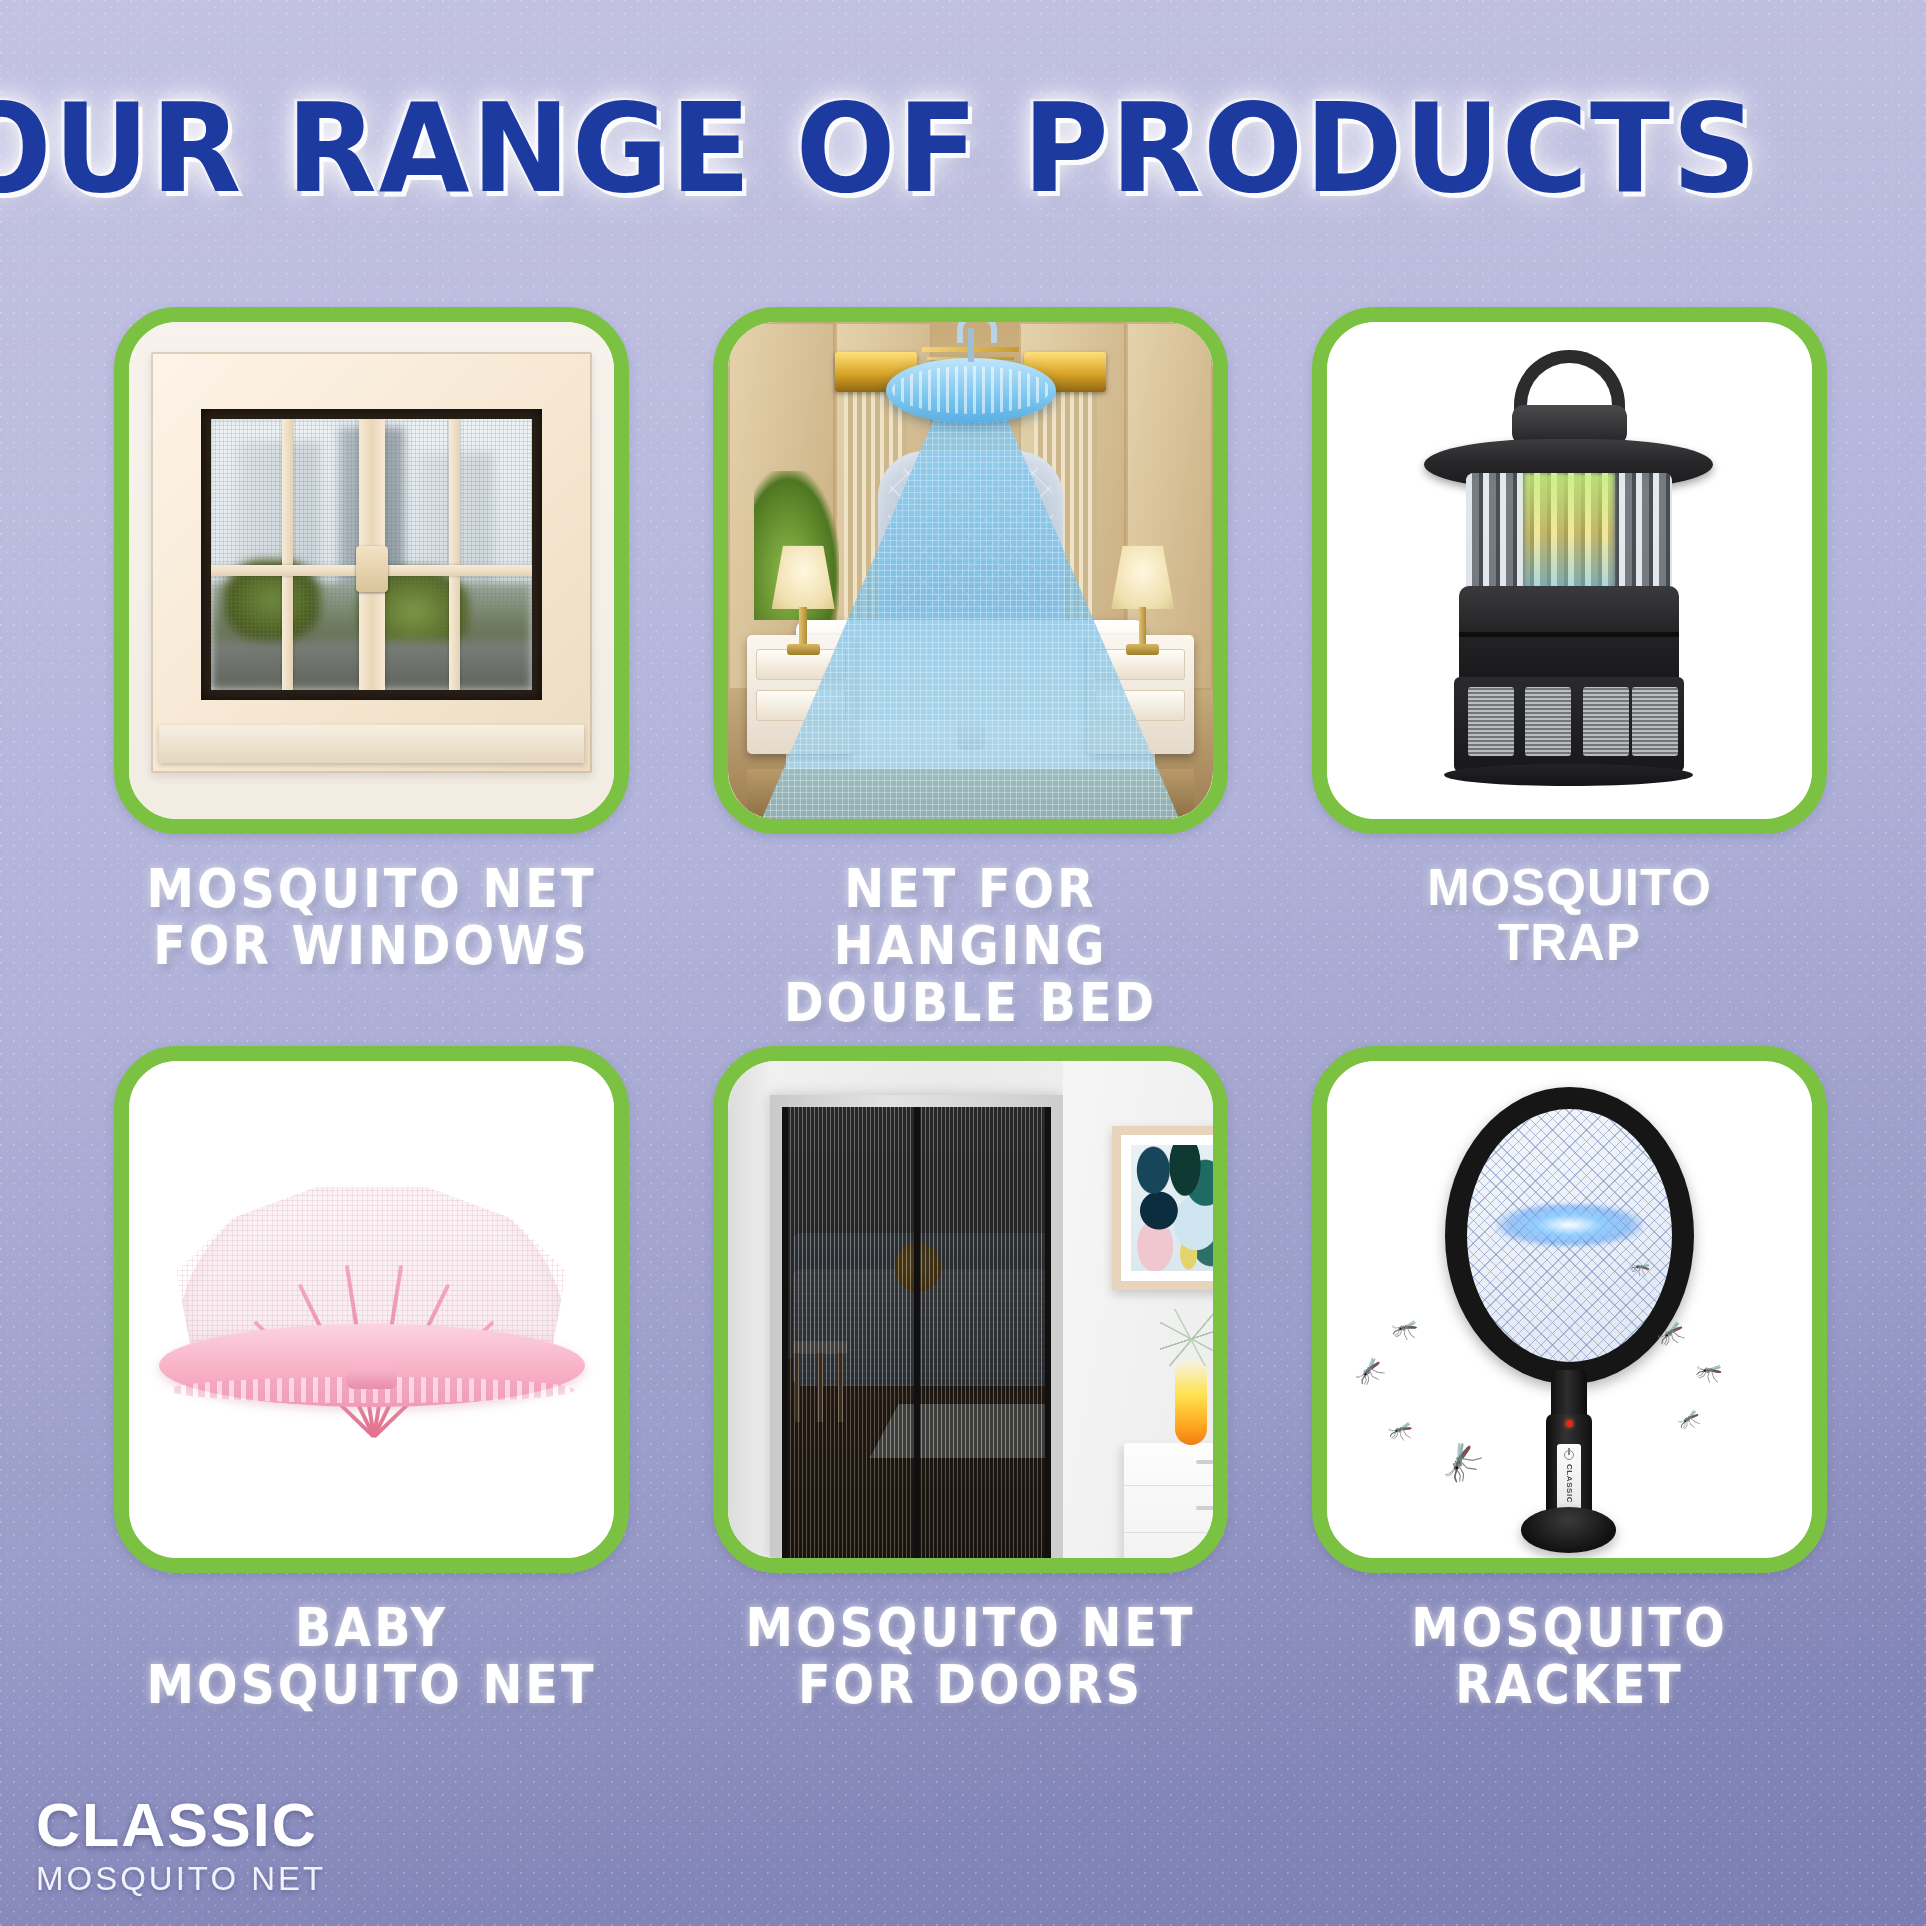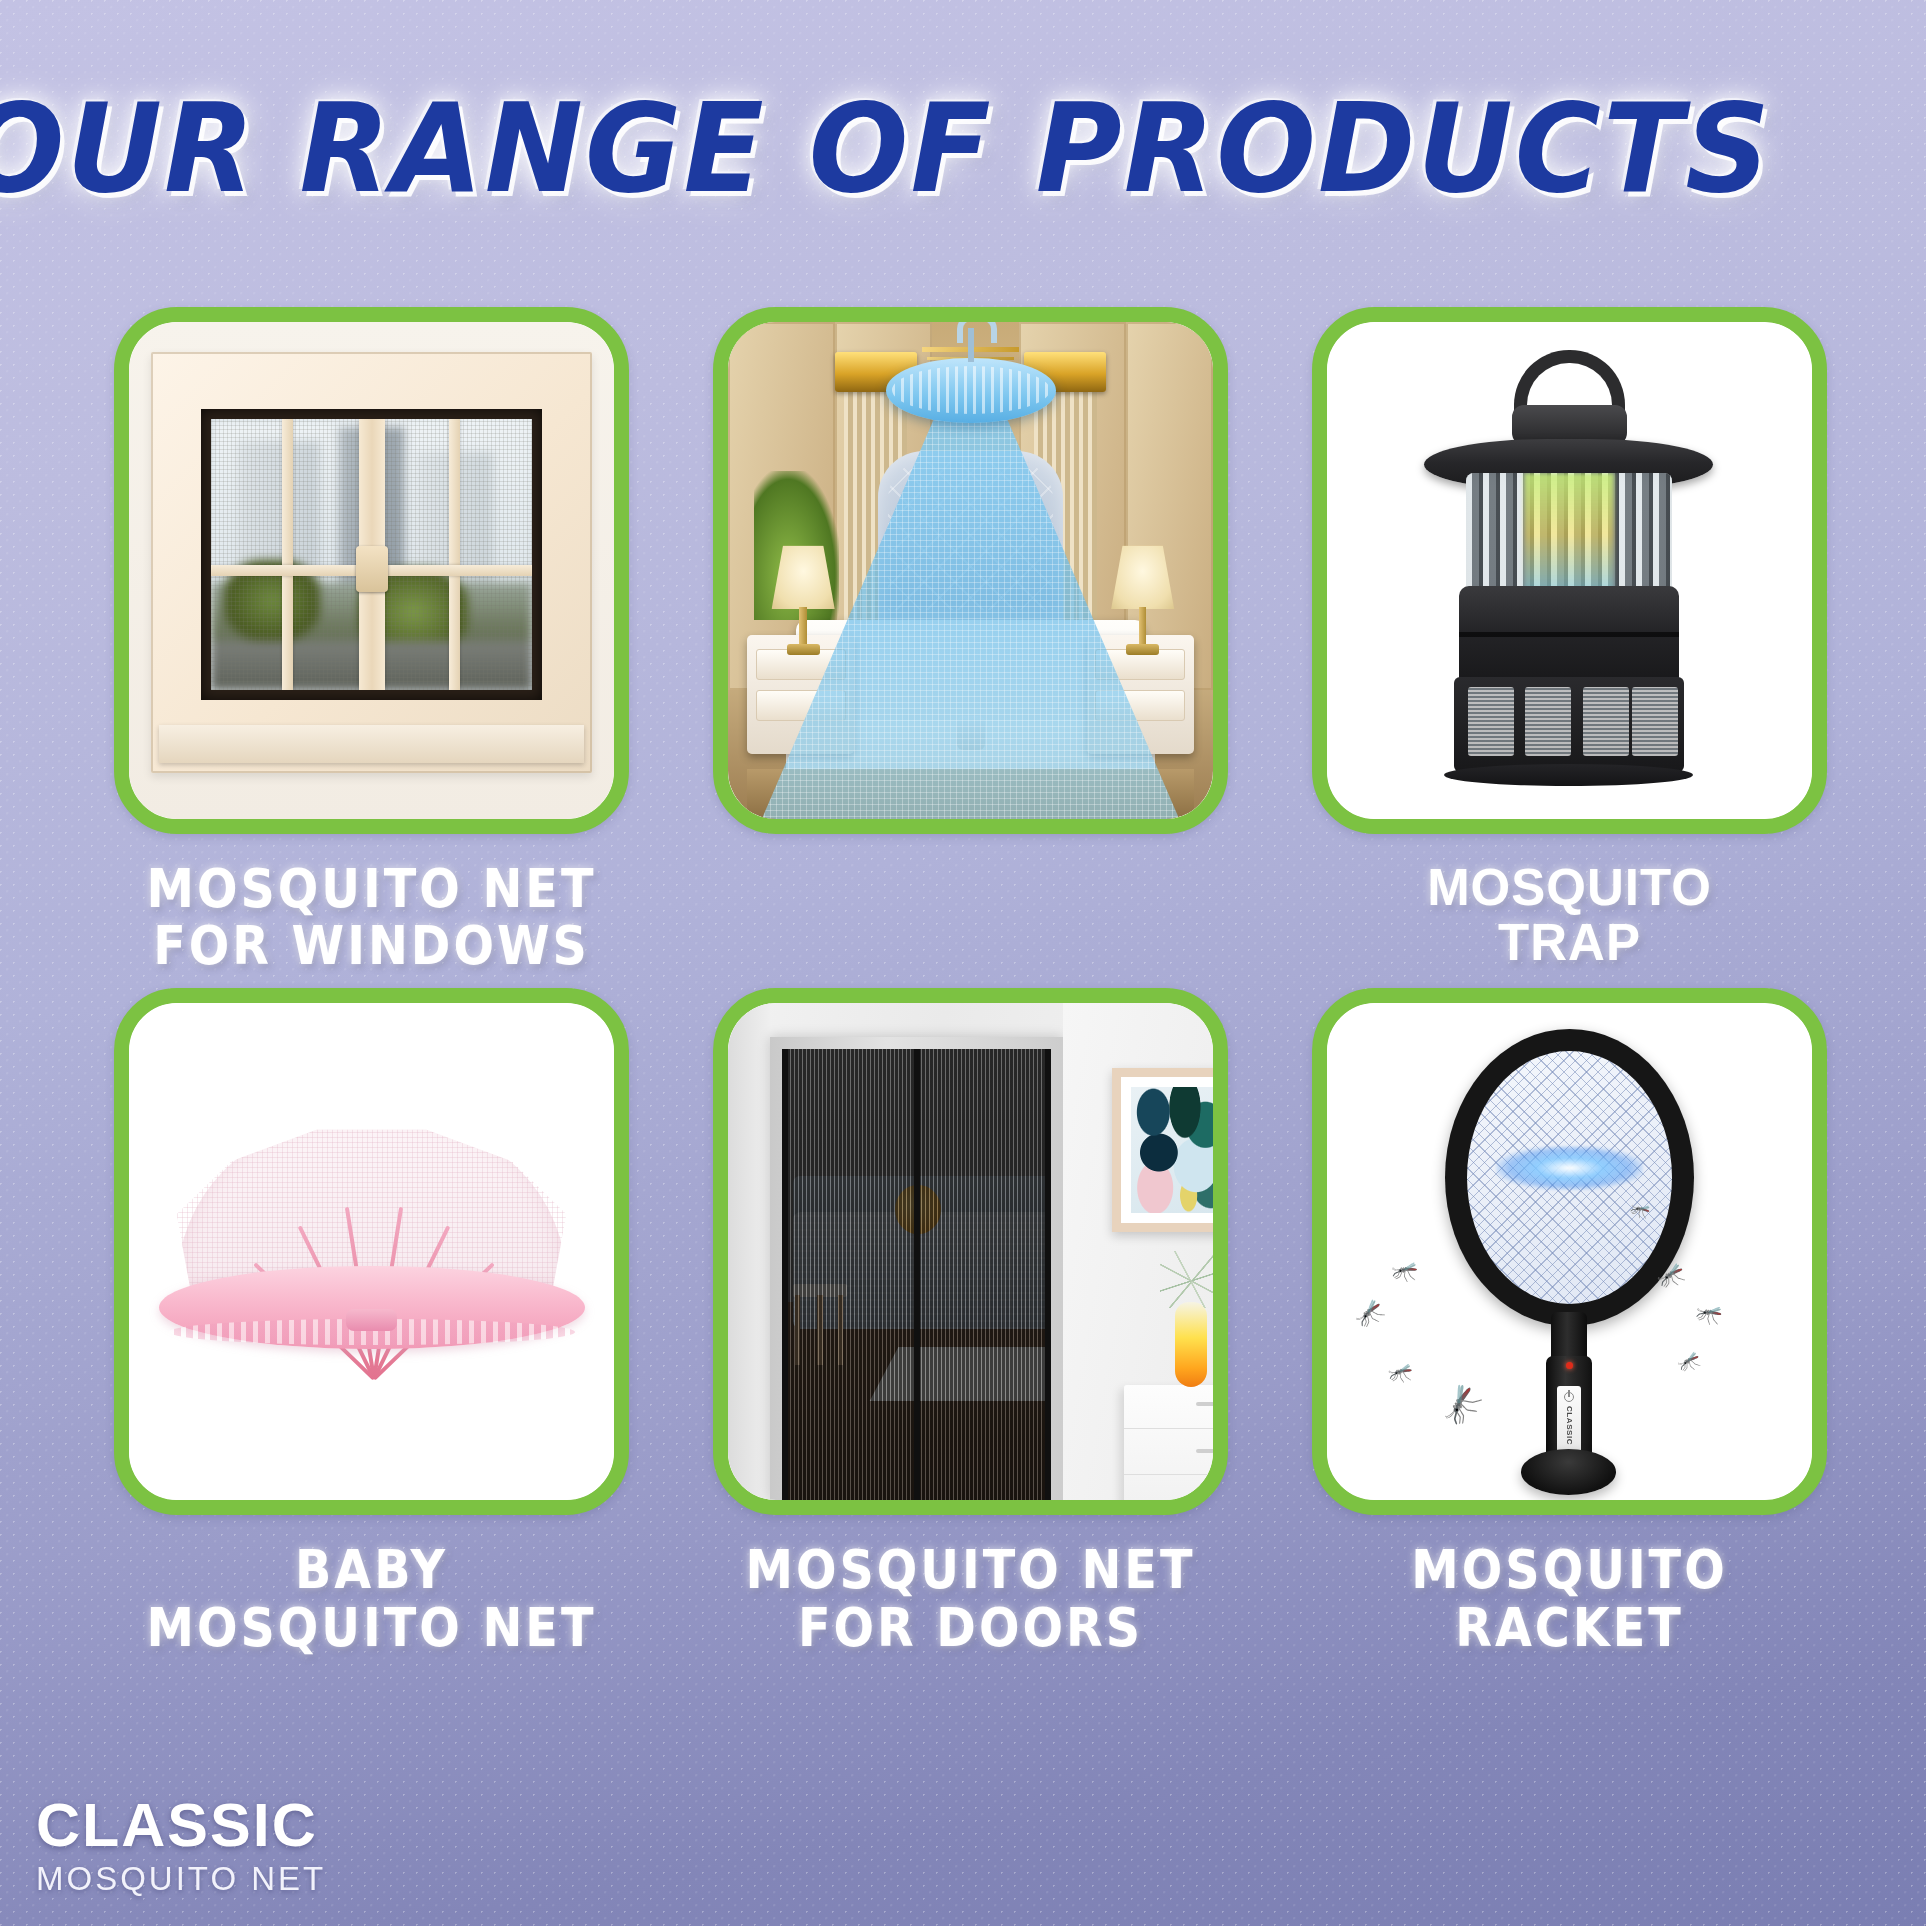--- a/index.html
+++ b/index.html
@@ -8,21 +8,21 @@
   body {
     font-family: "Liberation Sans", sans-serif;
     background:
       radial-gradient(circle at 0.5px 0.5px, rgba(255,255,255,0.30) 0.9px, rgba(255,255,255,0) 1.4px) 0 0/13px 13px,
       radial-gradient(circle at 0.5px 0.5px, rgba(255,255,255,0.18) 0.9px, rgba(255,255,255,0) 1.4px) 6.4px 6.4px/13px 13px,
       linear-gradient(170deg, #c3c2e4 0%, #bcbcdf 22%, #b0b2d9 45%, #9a9cc9 70%, #8386b8 88%, #7a7eb2 100%);
     position:relative;
   }
 
   
-  .title-wrap { position:absolute; left:16px; top:77px; width:1545px; text-align:center;font-style:italic; }
+  .title-wrap { position:absolute; left:3px; top:77px; width:1545px; text-align:center; }
   .title {
     display:inline-block;
     font-family:"Liberation Sans Narrow","DejaVu Sans Condensed","Liberation Sans",sans-serif;
     font-weight:bold; font-size:123px; letter-spacing:2px;
     color:#1d3aa0;
     transform:scaleX(1.06);
     text-shadow:
       0 0 18px rgba(255,255,255,0.95),
       0 0 34px rgba(255,255,255,0.85),
       4px 5px 0 rgba(255,255,255,0.9),
@@ -338,20 +338,22 @@
           <div class="shade"></div>
             <div class="stem"></div>
             <div class="base"></div>
         </div>
         <div class="vase"></div>
         <div class="canopy-net"></div>
         <div class="canopy-ring"></div>
         <div class="canopy-hook"></div>
       </div>
     </div>
+    <div class="label">NET FOR HANGING
+DOUBLE BED</div>
   </div>
 
   <div class="cell">
     <div class="card">
       <div class="inner">
         <div class="trap-bg"></div>
         <div class="trap">
           <div class="t-handle"></div>
           <div class="t-cap"></div>
           <div class="t-disc"></div>

